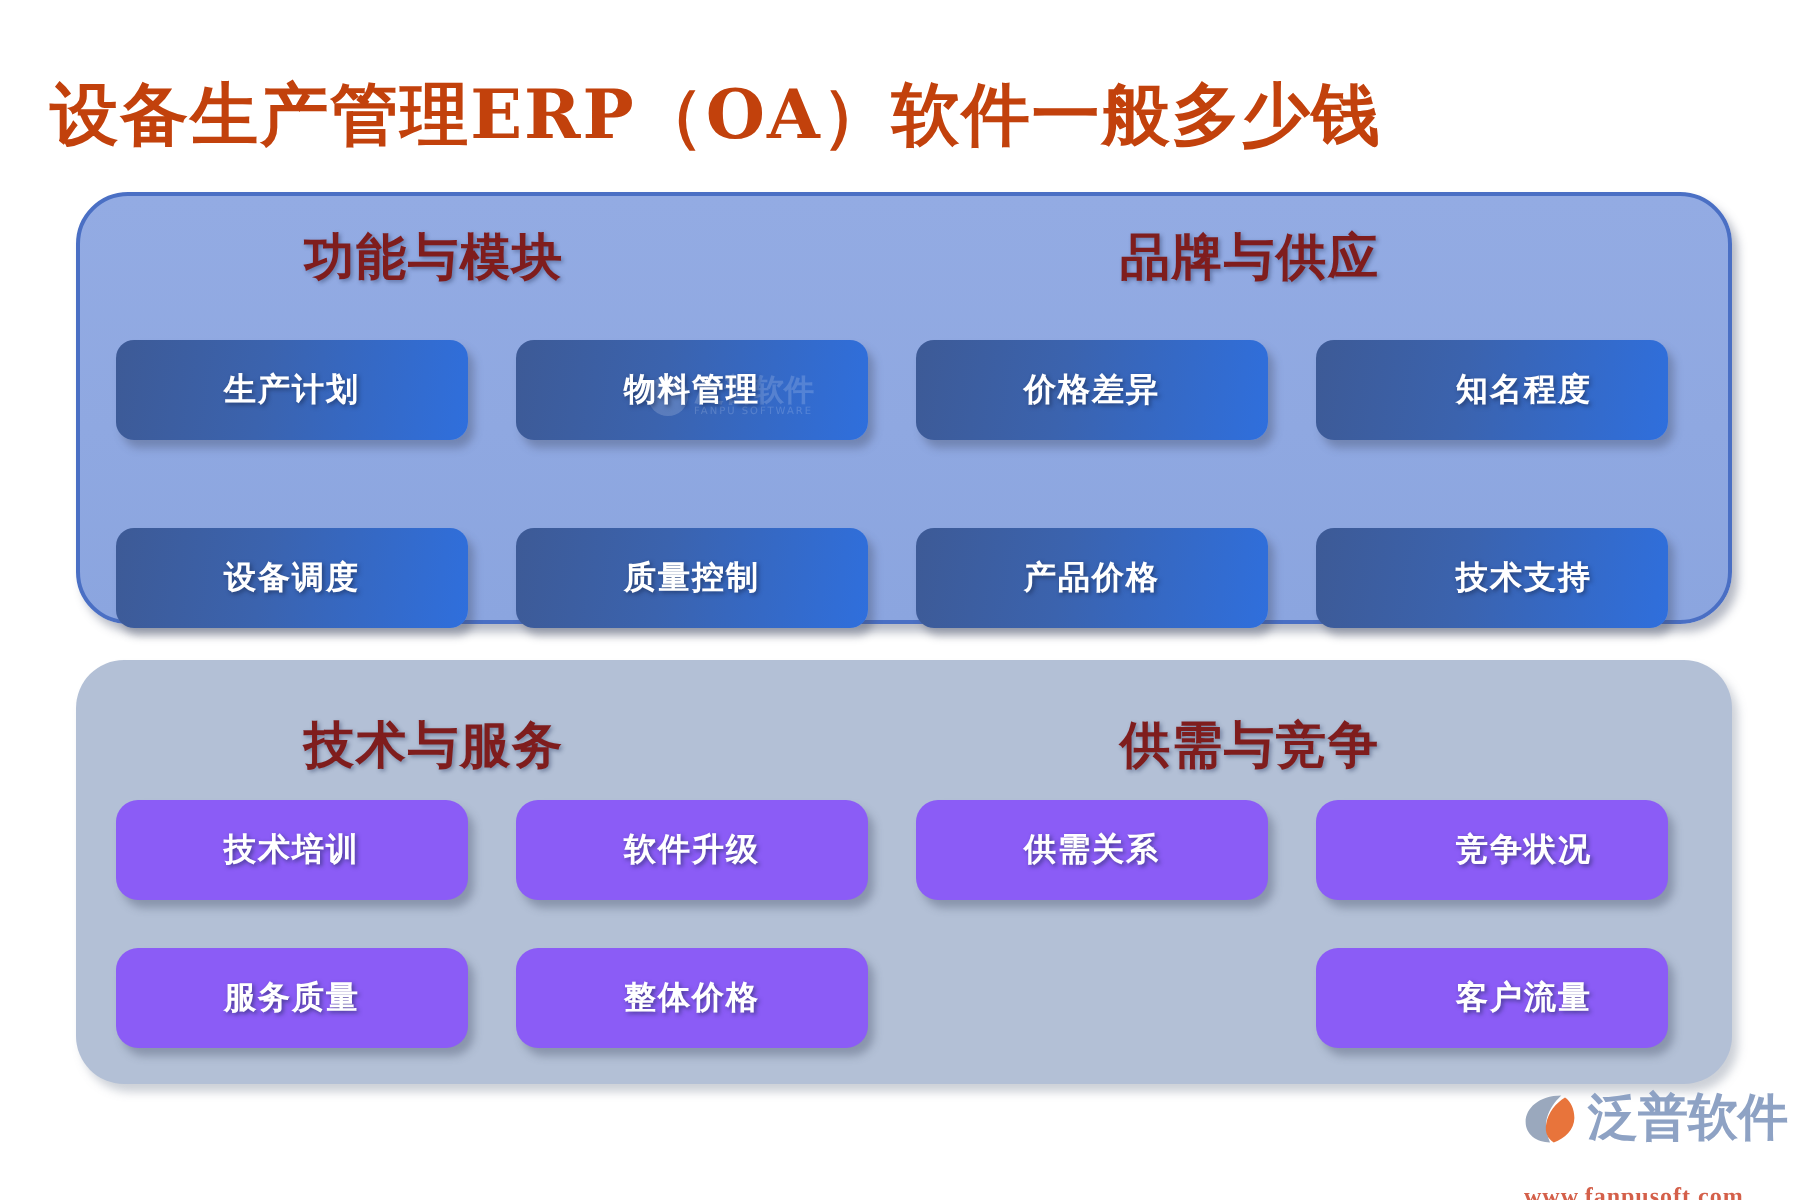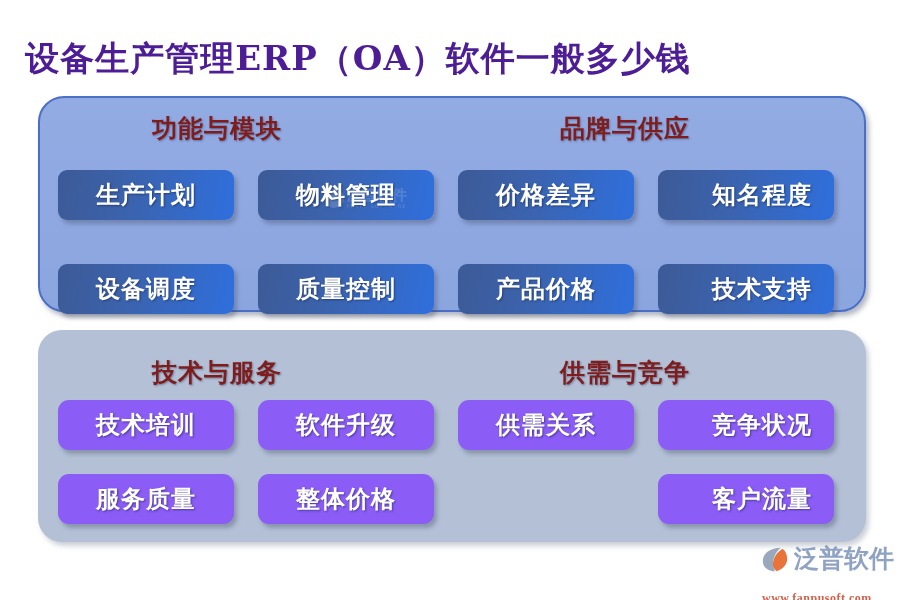--- a/index.html
+++ b/index.html
@@ -24,21 +24,21 @@
   
   .page-title {
     position: absolute;
     left: 0;
     top: 38px;
     width: 716px;
     text-align: center;
     font-family: "DejaVu Serif", "Liberation Serif", serif;
     font-size: 34px;
     font-weight: 700;
-    color: #4c1d95;
+    color: #c2410c;
     letter-spacing: 1px;
     line-height: 40px;
     white-space: nowrap;
   }
 
   
   .panel {
     position: absolute;
     box-sizing: border-box;
   }
@@ -94,21 +94,21 @@
   }
   .item-box.blue {
     background: linear-gradient(100deg, #3d5a96 0%, #3b63ae 42%, #2f6fdd 100%);
   }
   .item-box.green {
     background: #8b5cf6;
     border-radius: 11px;
   }
   .item-label {
     font-family: "DejaVu Serif", "Liberation Serif", serif;
-    font-size: 24px;
+    font-size: 16px;
     font-weight: 700;
     color: #ffffff;
     text-shadow: 1px 1px 2px rgba(20, 35, 70, 0.55);
     white-space: nowrap;
     letter-spacing: 1px;
     z-index: 2;
   }
 
   
   .col-1 { left: 58px; }

